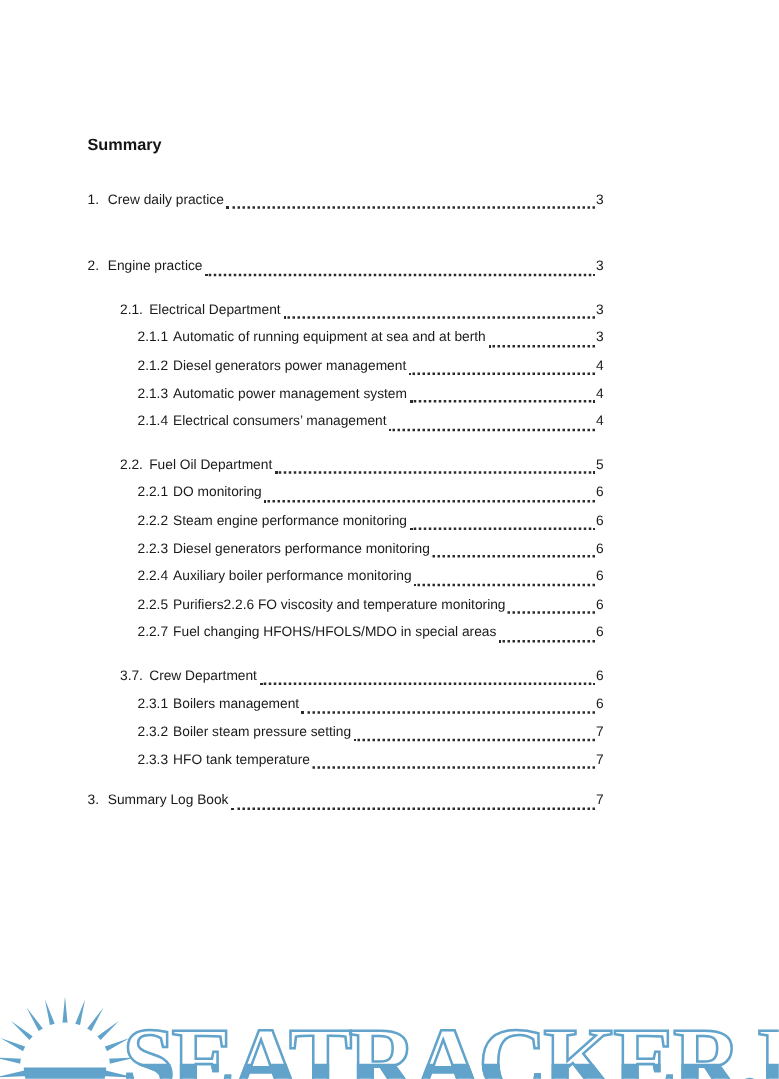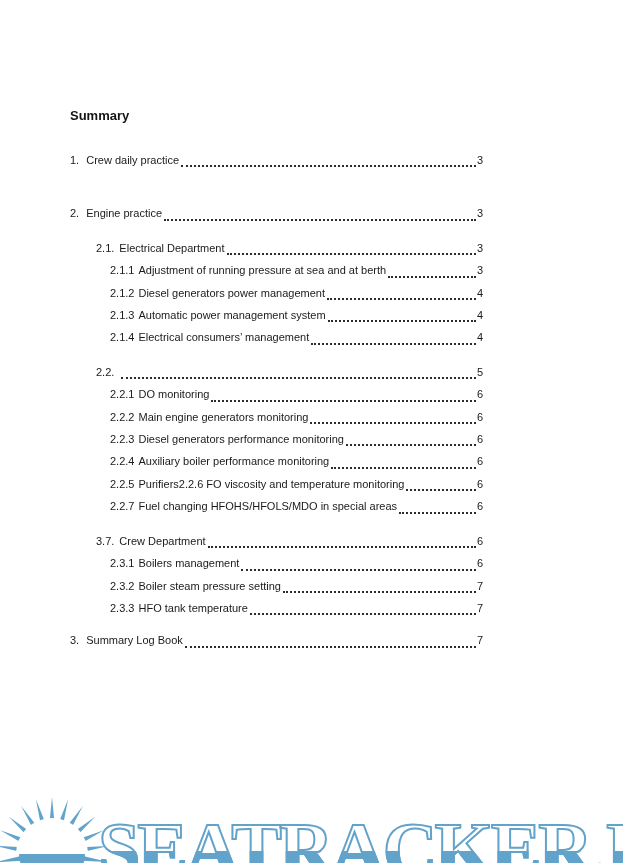--- a/index.html
+++ b/index.html
@@ -126,21 +126,21 @@
           <span class="pg">3</span>
         </div>
         <div class="toc-row level-2 gap-sm">
           <span class="num">2.1.</span>
           <span class="lbl">Electrical Department</span>
           <span class="leader"></span>
           <span class="pg">3</span>
         </div>
         <div class="toc-row level-3">
           <span class="num">2.1.1</span>
-          <span class="lbl">Adjustment of running pressure at sea and at berth</span>
+          <span class="lbl">Automatic of running equipment at sea and at berth</span>
           <span class="leader"></span>
           <span class="pg">3</span>
         </div>
         <div class="toc-row level-3">
           <span class="num">2.1.2</span>
           <span class="lbl">Diesel generators power management</span>
           <span class="leader"></span>
           <span class="pg">4</span>
         </div>
         <div class="toc-row level-3">
@@ -150,32 +150,33 @@
           <span class="pg">4</span>
         </div>
         <div class="toc-row level-3">
           <span class="num">2.1.4</span>
           <span class="lbl">Electrical consumers’ management</span>
           <span class="leader"></span>
           <span class="pg">4</span>
         </div>
         <div class="toc-row level-2 gap-sm">
           <span class="num">2.2.</span>
+          <span class="lbl">Fuel Oil Department</span>
           <span class="leader"></span>
           <span class="pg">5</span>
         </div>
         <div class="toc-row level-3">
           <span class="num">2.2.1</span>
           <span class="lbl">DO monitoring</span>
           <span class="leader"></span>
           <span class="pg">6</span>
         </div>
         <div class="toc-row level-3">
           <span class="num">2.2.2</span>
-          <span class="lbl">Main engine generators monitoring</span>
+          <span class="lbl">Steam engine performance monitoring</span>
           <span class="leader"></span>
           <span class="pg">6</span>
         </div>
         <div class="toc-row level-3">
           <span class="num">2.2.3</span>
           <span class="lbl">Diesel generators performance monitoring</span>
           <span class="leader"></span>
           <span class="pg">6</span>
         </div>
         <div class="toc-row level-3">

